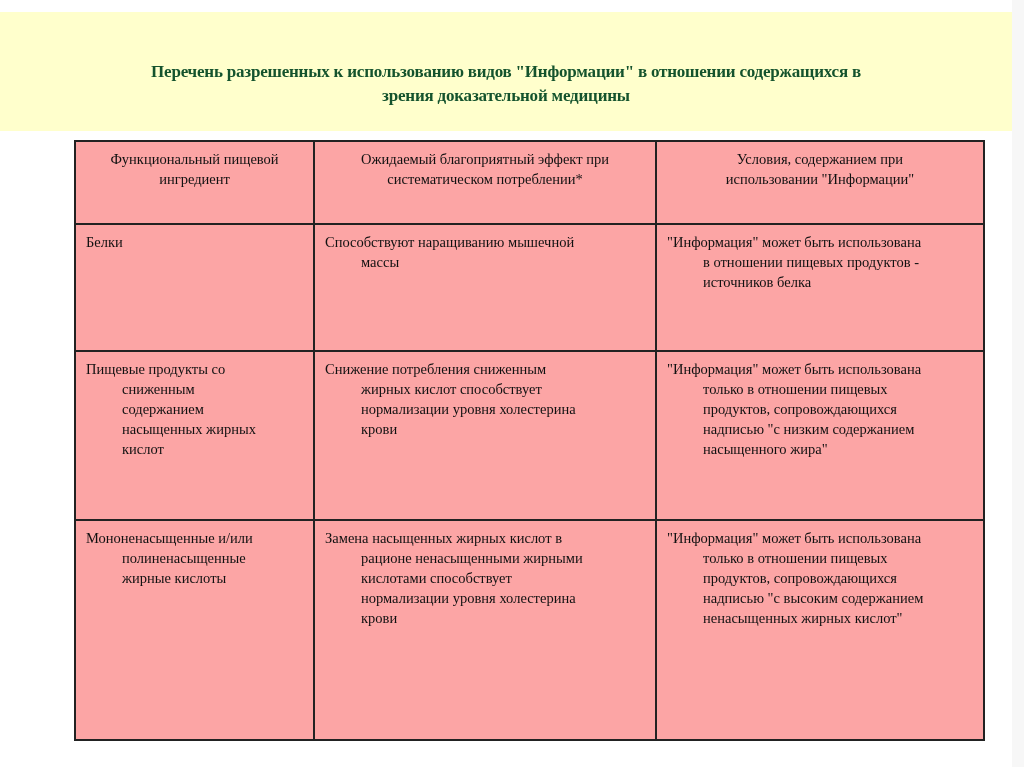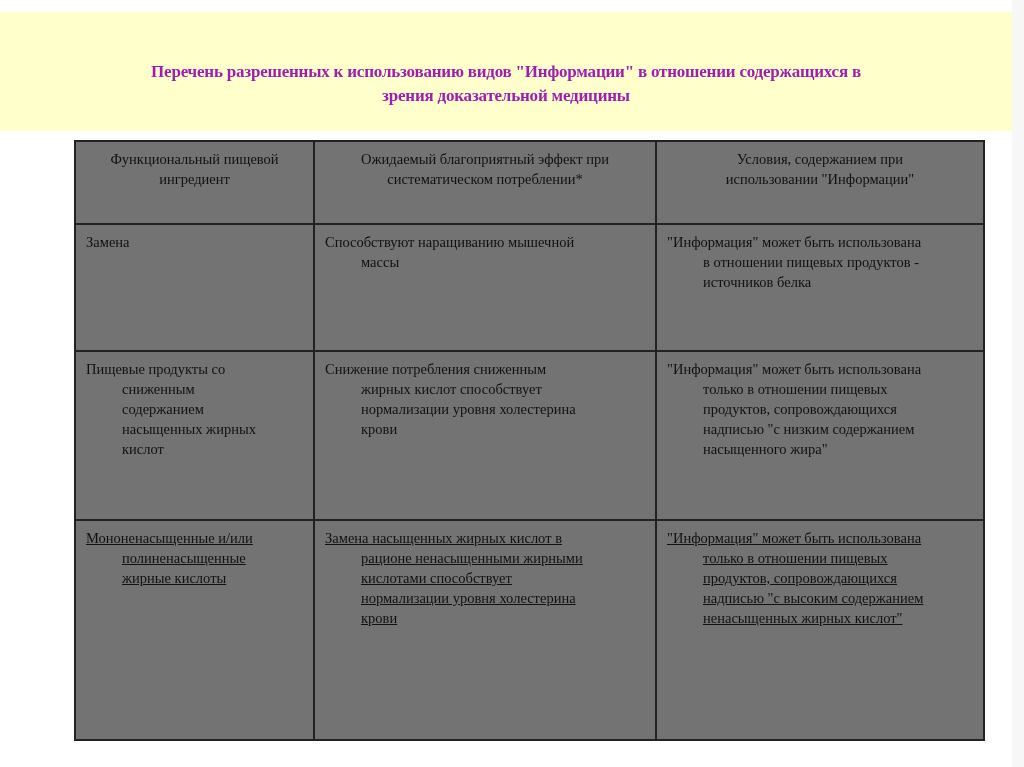--- a/index.html
+++ b/index.html
@@ -19,43 +19,43 @@
       position: absolute; left: 0; top: 12px; width: 1012px; height: 119px;
       background: #ffffcc;
     }
     .title {
       position: absolute; left: 0; top: 60px; width: 1012px;
       text-align: center;
       font-weight: bold;
       font-size: 17px;
       line-height: 24px;
       letter-spacing: -0.2px;
-      color: #a21caf;
+      color: #14532d;
     }
     table.grid {
       position: absolute; left: 74px; top: 140px;
       width: 909px; height: 601px;
       border-collapse: collapse;
       table-layout: fixed;
-      background: #737373;
+      background: #fca5a5;
     }
     table.grid td {
       border: 2px solid #222;
       vertical-align: top;
       font-size: 14.5px;
       line-height: 20px;
       padding: 7px 10px 0 10px;
     }
     col.c1 { width: 239px; }
     col.c2 { width: 342px; }
     col.c3 { width: 328px; }
     tr.r0 { height: 78px; }
     tr.r1 { height: 120px; }
     tr.r2 { height: 160px; }
-    tr.r3 { height: 208px; text-decoration: underline; }
+    tr.r3 { height: 208px; }
     .hdr { text-align: center; }
     .hang .line { display: block; }
     .hang .line.indent { padding-left: 36px; }
     .hdr .line { display: block; }
   </style>
 </head>
 <body>
 
 <div class="slide-edge"></div>
 <div class="banner"></div>
@@ -82,21 +82,21 @@
       <span class="line">систематическом потреблении*</span>
     </td>
     <td class="hdr">
       <span class="line">Условия, содержанием при</span>
       <span class="line">использовании "Информации"</span>
     </td>
   </tr>
 
   <tr class="r1">
     <td class="hang">
-      <span class="line">Замена</span>
+      <span class="line">Белки</span>
     </td>
     <td class="hang">
       <span class="line">Способствуют наращиванию мышечной</span>
       <span class="line indent">массы</span>
     </td>
     <td class="hang">
       <span class="line">"Информация" может быть использована</span>
       <span class="line indent">в отношении пищевых продуктов -</span>
       <span class="line indent">источников белка</span>
     </td>

